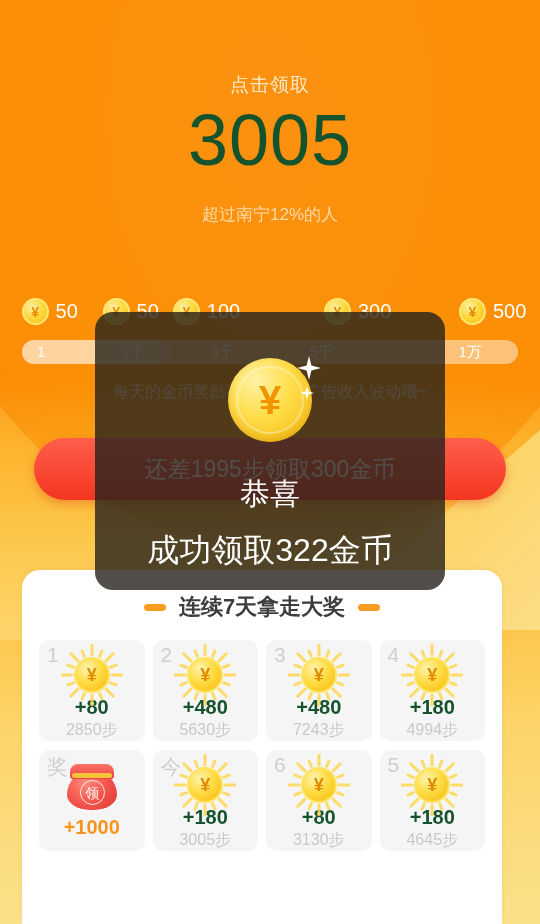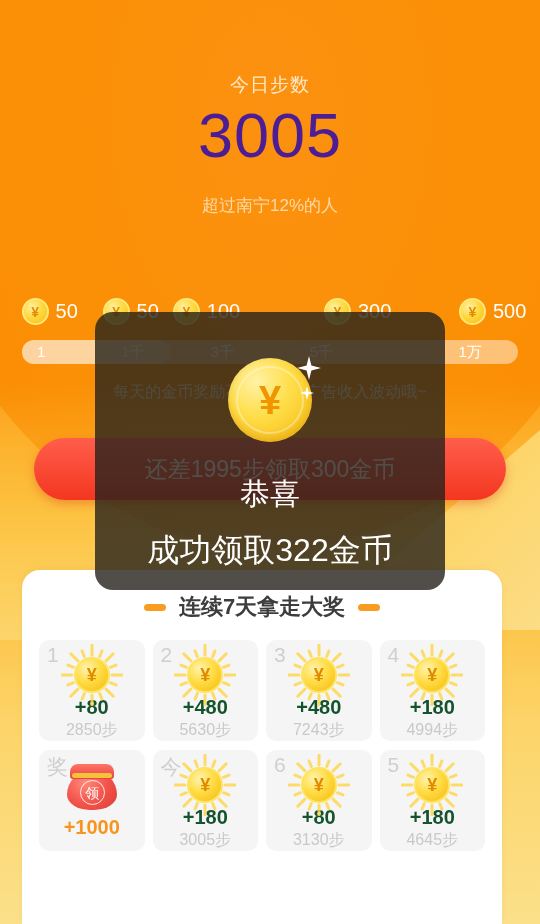--- a/index.html
+++ b/index.html
@@ -39,21 +39,21 @@
   #header {
     position: absolute; left: 0; top: 0; width: 100%;
     text-align: center; z-index: 4;
   }
   .hdr-label {
     margin-top: 72px;
     font-size: 19px; color: #FFE9C8; letter-spacing: 1px;
   }
   .hdr-steps {
     margin-top: 6px;
-    font-size: 63px; font-weight: 400; color: #4c1d95;
+    font-size: 72px; font-weight: 400; color: #14532d;
     line-height: 1.0; letter-spacing: 1px;
   }
   .hdr-sub {
     margin-top: 27px;
     font-size: 17px; color: #FFD9A6;
   }
 
   
   #coin-markers {
     position: absolute; left: 0; top: 298px; width: 100%;
@@ -258,21 +258,21 @@
 </style>
 </head>
 <body>
 
 <div id="bg-base"></div>
 <div id="bg-dome"></div>
 <div id="bg-diagonal"></div>
 <div id="bg-diag2"></div>
 
 <div id="header">
-  <div class="hdr-label">今日步数</div>
+  <div class="hdr-label">点击领取</div>
   <div class="hdr-steps">3005</div>
   <div class="hdr-sub">超过南宁12%的人</div>
 </div>
 
 <div id="coin-markers">
     <div class="cm" style="left: 4%;">
       <span class="cm-coin">¥</span>
       <span class="cm-val">50</span>
     </div>
     <div class="cm" style="left: 19%;">

